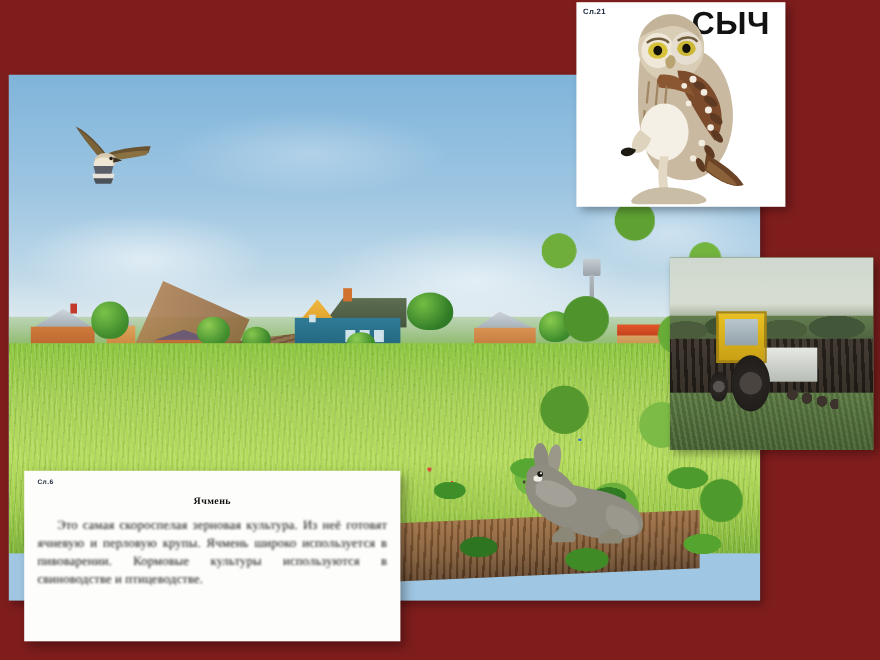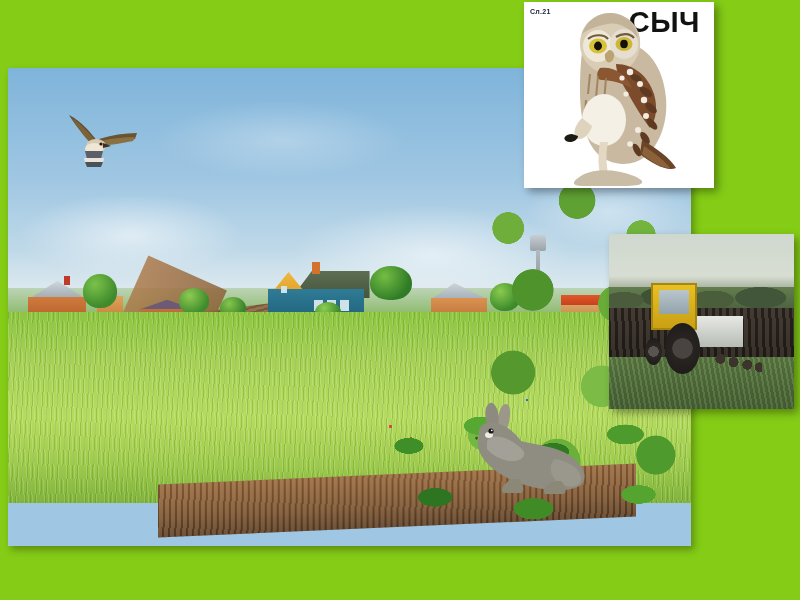--- a/index.html
+++ b/index.html
@@ -2,21 +2,21 @@
 <html><head>
 <meta charset="utf-8">
 <style>
   * { box-sizing: border-box; margin: 0; padding: 0; }
   html, body {
     width: 800px; height: 600px;
     background: #ffffff;
     font-family: "Liberation Sans", sans-serif;
     overflow: hidden;
   }
-  #stage { position: relative; width: 800px; height: 600px; background:#84cc16; }
+  #stage { position: relative; width: 800px; height: 600px; background:#7f1d1d; }
 
   
   .landscape {
     position: absolute; left: 8px; top: 68px; width: 683px; height: 478px;
     overflow: hidden;
     box-shadow: 3px 4px 7px rgba(0,0,0,0.30);
     background: #9fc6e2;
   }
   .sky {
     position: absolute; left:0; top:0; width:100%; height:50%;
@@ -435,14 +435,19 @@
       <div class="tr-body"></div>
       <div class="tr-cab">
           <div class="tr-cabwin"></div>
         </div>
       <div class="tr-wheel-b"></div>
       <div class="tr-wheel-f"></div>
       <div class="tr-plow"></div>
     </div>
   </div>
 
+  <div class="text-box">
+    <div class="tb-tag">Сл.6</div>
+    <div class="tb-title">Ячмень</div>
+    <div class="tb-body">Это самая скороспелая зерновая культура. Из неё готовят ячневую и перловую крупы. Ячмень широко используется в пивоварении. Кормовые культуры используются в свиноводстве и птицеводстве.</div>
+  </div>
 
 </div>
 
 </body></html>

